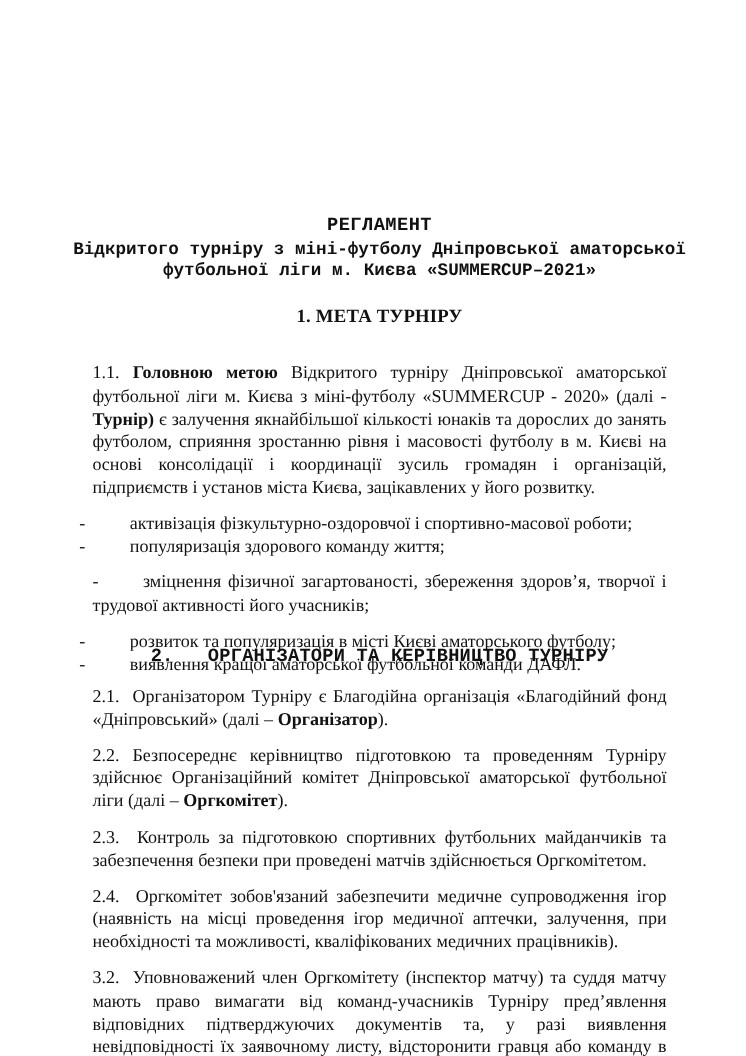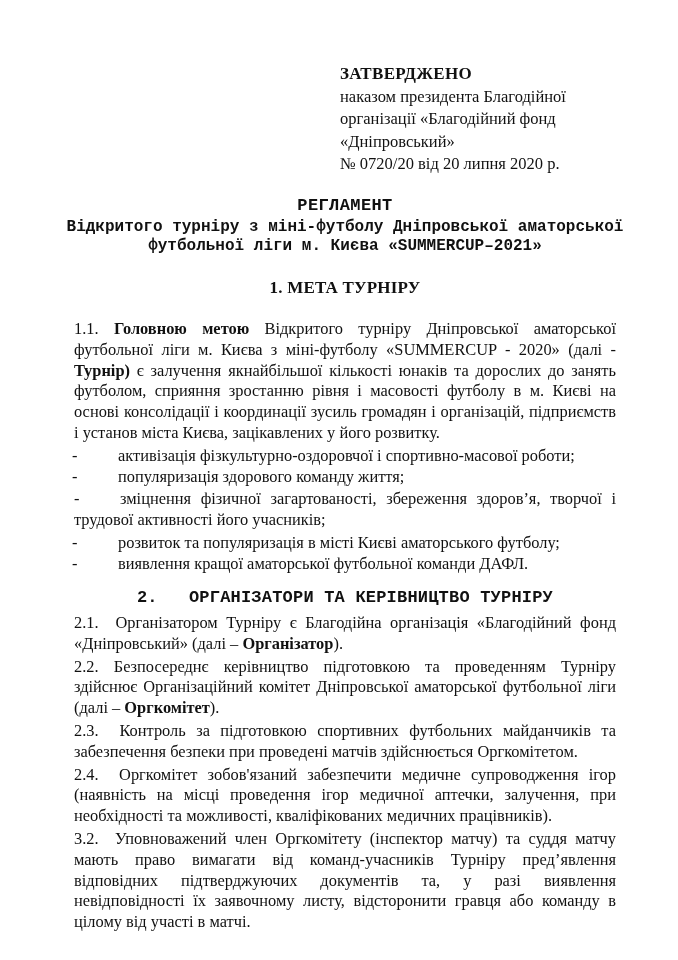--- a/index.html
+++ b/index.html
@@ -20,41 +20,34 @@
     }
     .title-block .t1 { font-size: 17px; letter-spacing: 0.4px; margin-bottom: 3px; }
     .section-h {
       position: absolute; left: 60px; width: 570px; text-align: center;
       font-weight: bold; font-size: 17px; letter-spacing: 0.2px;
     }
     .body-text {
       position: absolute; left: 72px; width: 546px;
       font-size: 16.4px; line-height: 20.8px; text-align: justify;
     }
-    .body-text p { margin: 2px; }
+    .body-text p { margin: 12px; }
     .b { font-weight: bold; }
     .li { display: flex; }
     .li .dash { width: 46px; flex: 0 0 46px; }
     .li .txt { flex: 1; text-align: left; }
     .li-wrap { text-align: justify; }
     .li-wrap .dash { display: inline-block; width: 46px; }
     .n1 { display: inline-block; width: 44px; }
   </style>
 </head>
 <body>
 
 <div class="page">
 
-  <div class="approved">
-    <div class="head">ЗАТВЕРДЖЕНО</div>
-    <div>наказом президента Благодійної</div>
-    <div>організації «Благодійний фонд</div>
-    <div>«Дніпровський»</div>
-    <div>№ 0720/20 від 20 липня 2020 р.</div>
-  </div>
 
   <div class="title-block">
     <div class="t1">РЕГЛАМЕНТ</div>
     <div>Відкритого турніру з міні-футболу  Дніпровської аматорської</div>
     <div>футбольної ліги м. Києва «SUMMERCUP–2021»</div>
   </div>
 
   <div class="section-h" style="top:278px;">1. МЕТА ТУРНІРУ</div>
 
   <div class="body-text" style="top:317px;">

